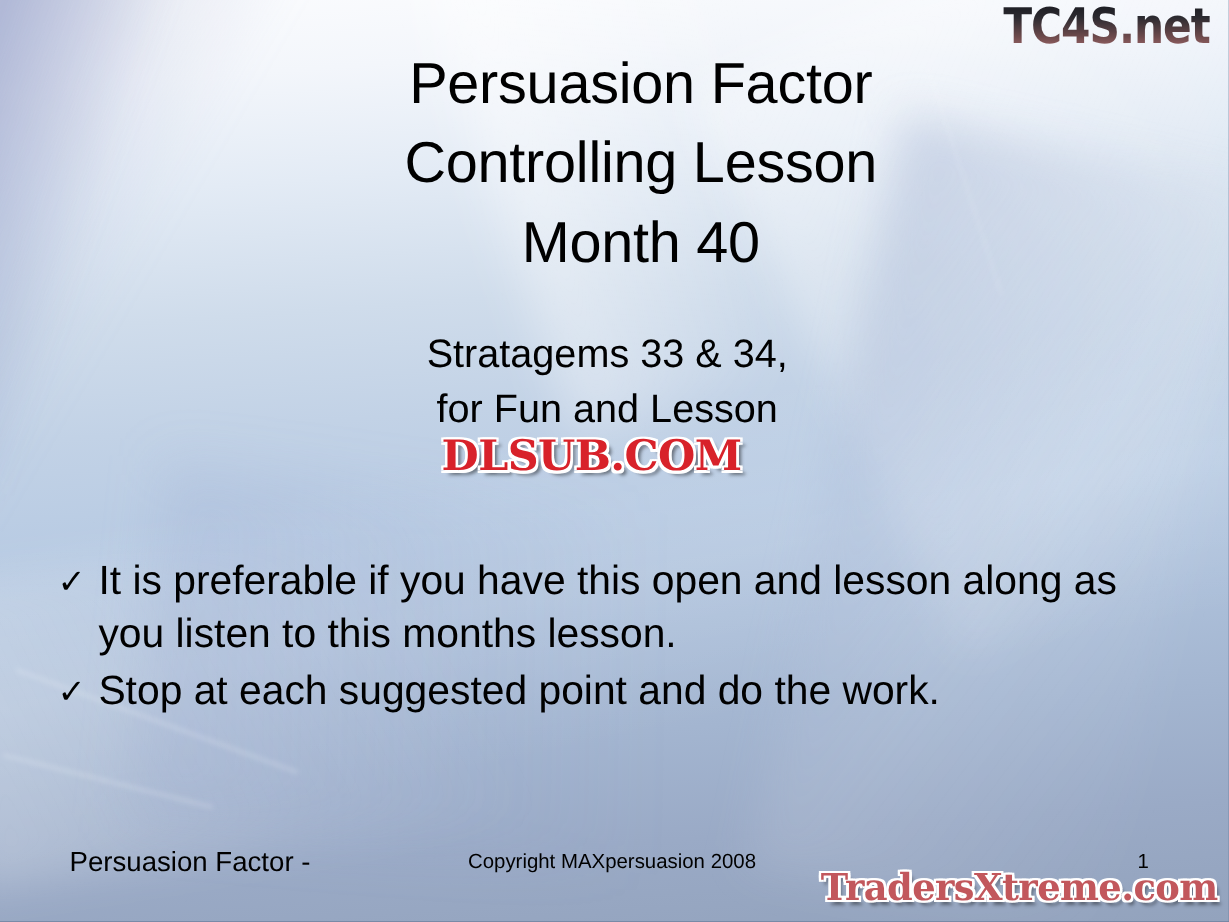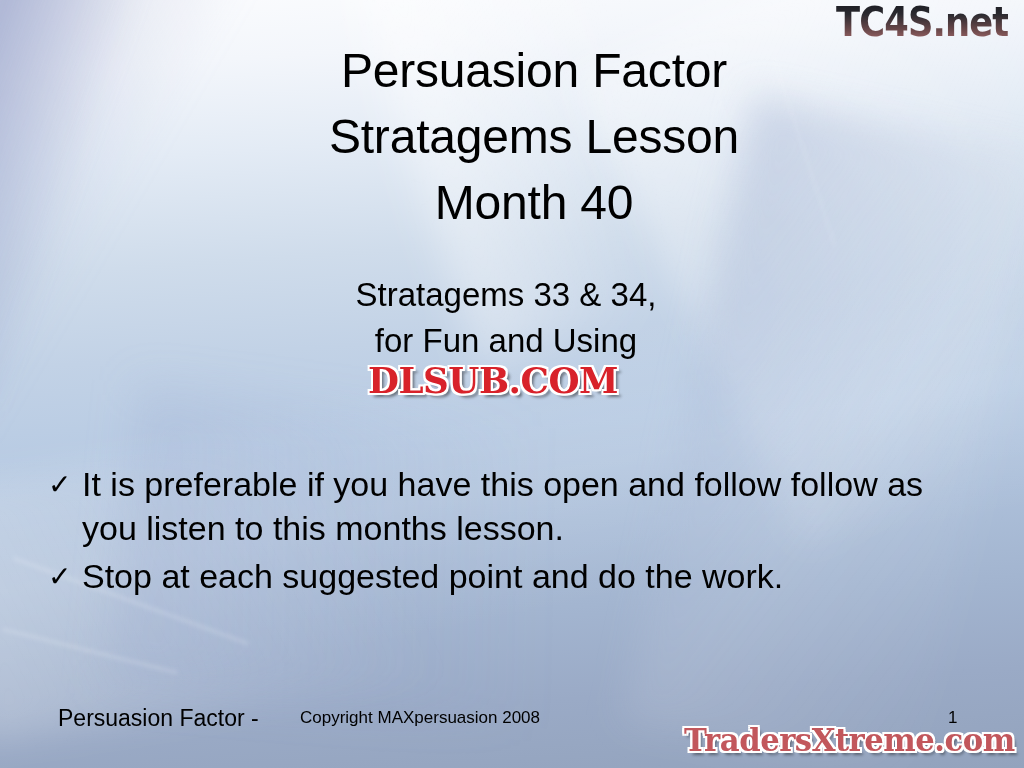--- a/index.html
+++ b/index.html
@@ -148,21 +148,21 @@
     line-height: 24px;
     text-align: left;
   }
   #footer-center {
     position: absolute;
     left: 300px;
     width: 420px;
     top: 706px;
     font-size: 17px;
     line-height: 24px;
-    text-align: left;
+    text-align: center;
   }
   #page-number {
     position: absolute;
     left: 948px;
     top: 706px;
     font-size: 17px;
     line-height: 24px;
   }
 
   
@@ -233,33 +233,33 @@
   <div class="facet f4"></div>
   <div class="facet f5"></div>
   <div class="facet f6"></div>
   <div class="facet f7"></div>
   <div class="crease c1"></div>
   <div class="crease c2"></div>
   <div class="crease c3"></div>
 
   <div id="title">
     <span class="tline">Persuasion Factor</span>
-    <span class="tline">Stratagems Lesson</span>
+    <span class="tline">Controlling Lesson</span>
     <span class="tline">Month 40</span>
   </div>
 
   <div id="subtitle">
     <span class="sline">Stratagems 33 &amp; 34,</span>
-    <span class="sline">for Fun and Using</span>
+    <span class="sline">for Fun and Lesson</span>
   </div>
 
   <div id="bullets">
     <div class="bullet">
       <span class="check">✓</span>
-      <span class="btext">It is preferable if you have this open and follow follow as you listen to this months lesson.</span>
+      <span class="btext">It is preferable if you have this open and lesson along as you listen to this months lesson.</span>
     </div>
     <div class="bullet">
       <span class="check">✓</span>
       <span class="btext">Stop at each suggested point and do the work.</span>
     </div>
   </div>
 
   <div id="footer-left">
     <div>Persuasion Factor -</div>
   </div>

